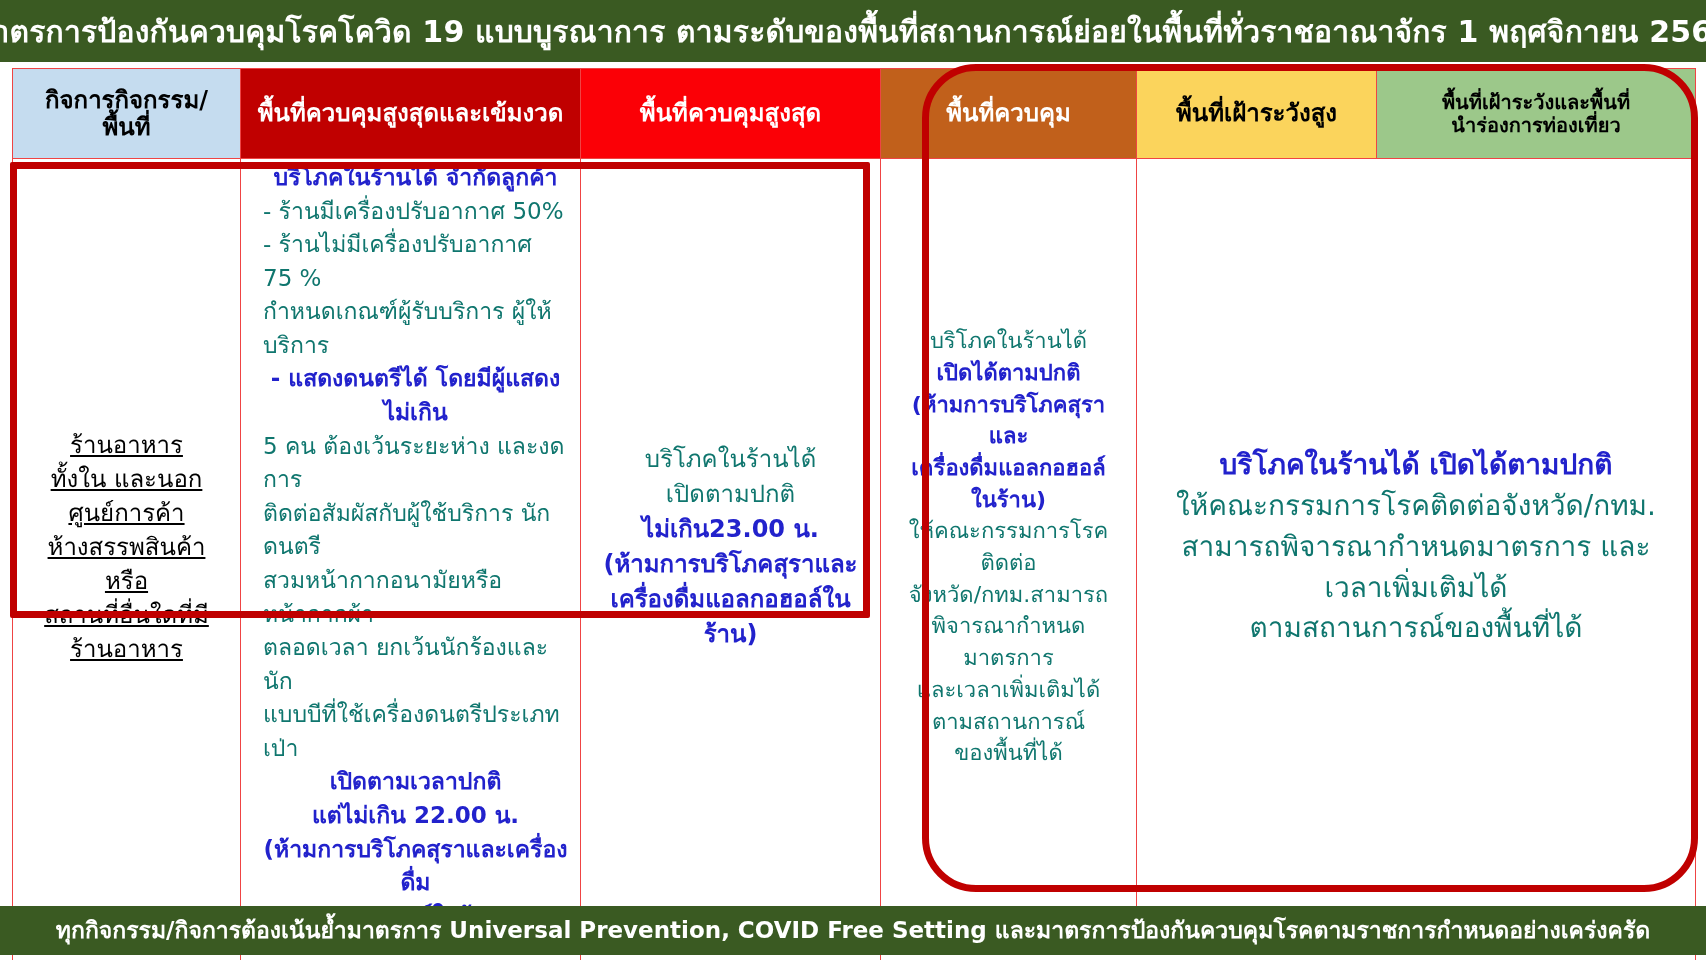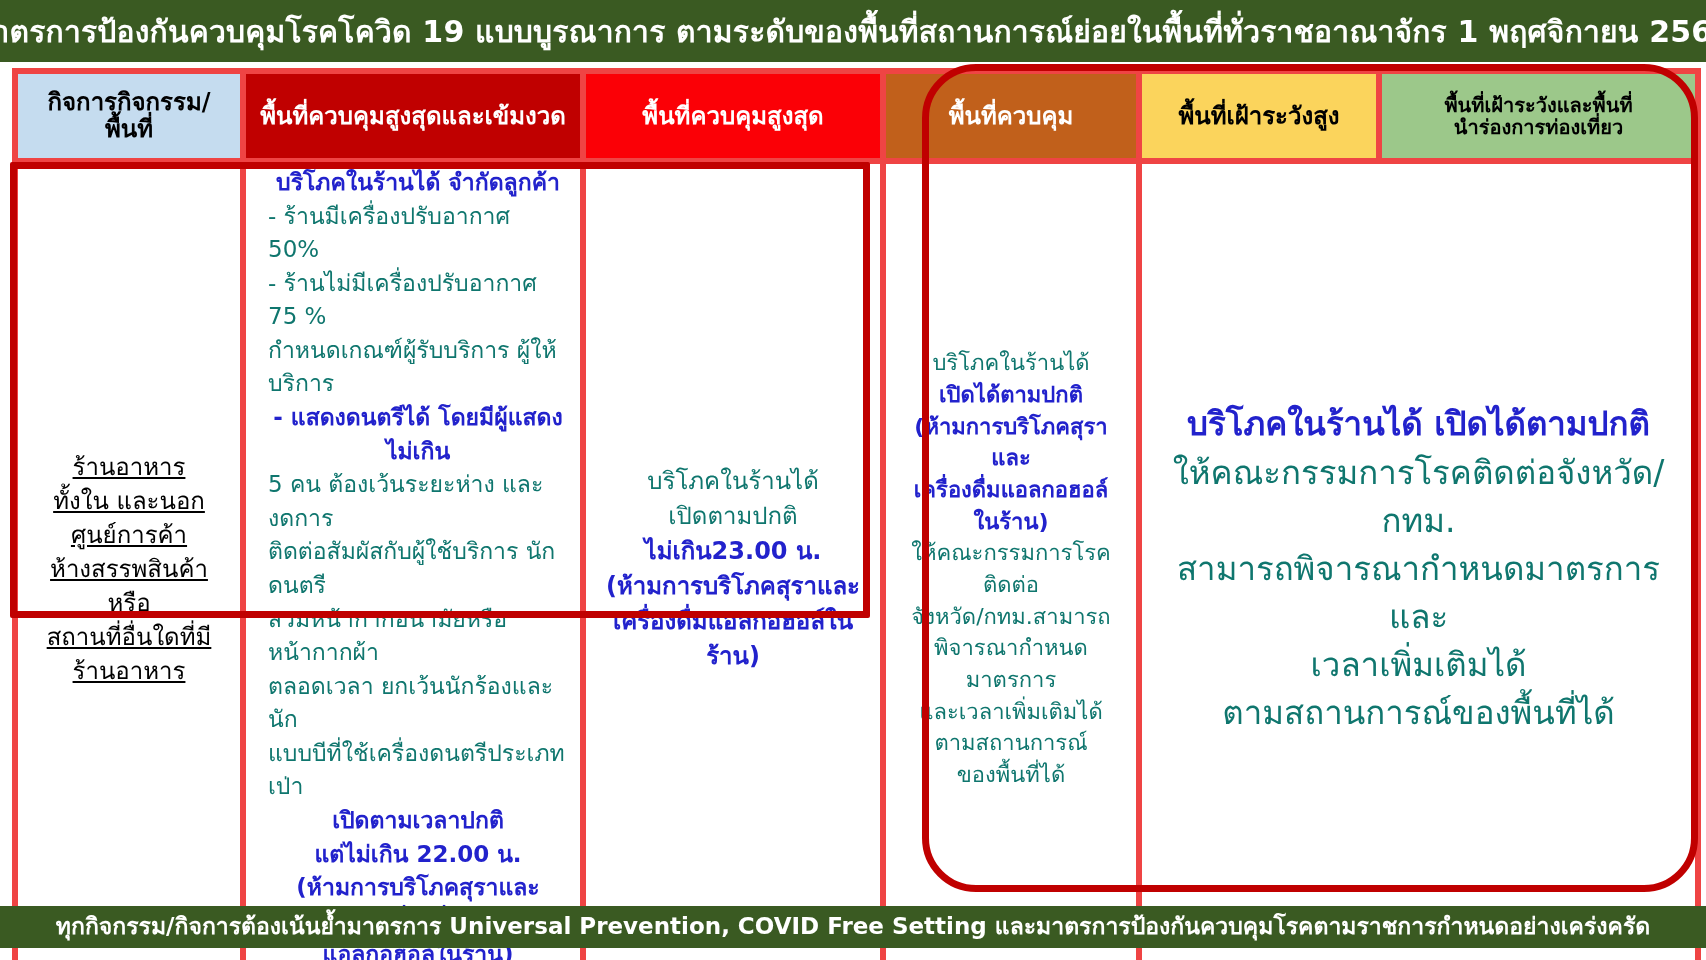--- a/index.html
+++ b/index.html
@@ -35,21 +35,21 @@
     font-weight: 700;
     letter-spacing: 0.2px;
     white-space: nowrap;
     line-height: 1.1;
   }
 
   
   .footer-bar {
     position: absolute;
     left: 0; top: 906px;
-    width: 1706px; height: 42px;
+    width: 1706px; height: 49px;
     background: #3a5a22;
     display: flex;
     align-items: center;
     justify-content: center;
   }
   .footer-bar .footer-text {
     color: #ffffff;
     font-size: 23px;
     font-weight: 700;
     white-space: nowrap;
@@ -63,21 +63,21 @@
     width: 1683px; height: 834px;
   }
 
   table.measures {
     border-collapse: collapse;
     table-layout: fixed;
     width: 1683px;
     height: 834px;
   }
   table.measures td, table.measures th {
-    border: 6px solid #ef4444;
+    border: 1px solid #ef4444;
     vertical-align: middle;
     padding: 2px 12px;
     overflow: hidden;
   }
 
   
   col.c1 { width: 228px; }
   col.c2 { width: 340px; }
   col.c3 { width: 300px; }
   col.c4 { width: 256px; }
@@ -115,21 +115,21 @@
     width: 100%;
     line-height: 1.38;
   }
 
   
   .t-activity  { font-size: 24px; font-weight: 500; line-height: 1.42; text-decoration: underline; }
   .t-col2      { font-size: 23px; line-height: 1.46; text-align: left; padding-left: 10px; }
   .t-col2 .ctr { display: block; text-align: center; }
   .t-col3      { font-size: 24px; line-height: 1.46; }
   .t-col4      { font-size: 22px; line-height: 1.44; }
-  .t-col56     { font-size: 33px; line-height: 1.46; }
+  .t-col56     { font-size: 28px; line-height: 1.46; }
   .t-r2c2      { font-size: 23px; line-height: 1.48; }
 
   .blue { color: #2222cc; font-weight: 600; }
   .blue-b { color: #2222cc; font-weight: 700; text-align: center; }
   .blk { color: #0f766e; }
 
   .line { display: block; }
 
   
   td.merged-normal {

